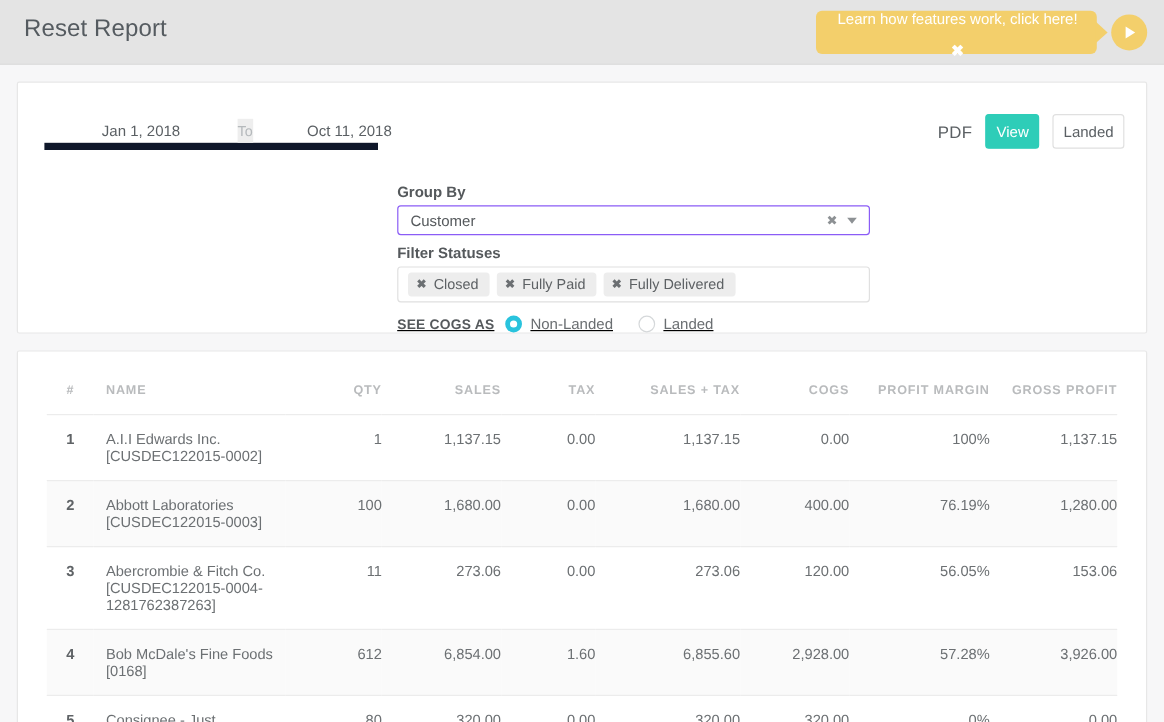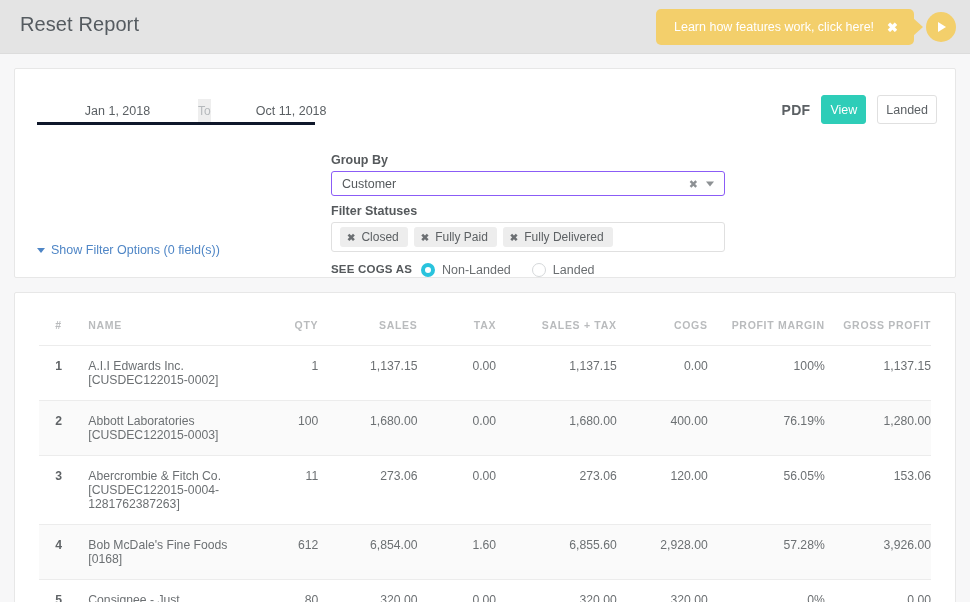--- a/index.html
+++ b/index.html
@@ -38,20 +38,21 @@
     background: #f3cf6b;
     color: #ffffff;
     height: 36px;
     display: flex;
     align-items: center;
     gap: 13px;
     padding: 0 16px 0 18px;
     border-radius: 5px;
     font-size: 12.5px;
     white-space: nowrap;
+    flex-direction: column;
   }
   .promo-bubble:after {
     content: "";
     position: absolute;
     right: -9px; top: 9px;
     width: 0; height: 0;
     border-top: 9px solid transparent;
     border-bottom: 9px solid transparent;
     border-left: 10px solid #f3cf6b;
   }
@@ -102,21 +103,21 @@
 
   
   .daterange {
     position: absolute;
     left: 22px; top: 30px;
     width: 278px;
   }
   .date-row {
     display: flex;
     align-items: stretch;
-    border-bottom: 3px solid #0f172a;
+    border-bottom: 6px solid #0f172a;
     height: 26px;
   }
   .date-in {
     flex: 1;
     border: none;
     text-align: center;
     font-size: 12.5px;
     color: #5a5f63;
     background: transparent;
     font-family: "Liberation Sans", sans-serif;
@@ -186,24 +187,25 @@
     padding: 3px 9px 3px 7px;
     display: flex;
     align-items: center;
     gap: 6px;
     white-space: nowrap;
   }
   .tag .tx { font-size: 10px; color: #6b6f72; font-weight: bold; }
 
   .cogs-row {
     display: flex;
-    align-items: flex-start;
+    align-items: flex-end;
     gap: 9px;
     margin-top: 11px;
     font-size: 12px;
+    text-decoration: underline;
   }
   .cogs-label {
     font-weight: bold;
     color: #55595c;
     letter-spacing: .2px;
     font-size: 11.5px;
     text-transform: uppercase;
   }
   .radio-opt { display: flex; align-items: center; gap: 7px; color: #6a6e71; font-size: 12.5px; }
   .radio-opt + .radio-opt { margin-left: 12px; }
@@ -223,21 +225,21 @@
   .actions {
     position: absolute;
     right: 18px; top: 26px;
     display: flex;
     align-items: center;
     gap: 11px;
   }
   .pdf-lbl {
     font-size: 14px;
     color: #5b6064;
-    font-weight: bold;
+    font-weight: normal;
     letter-spacing: .3px;
   }
   .btn {
     height: 29px;
     border-radius: 3px;
     font-size: 12.5px;
     display: flex;
     align-items: center;
     justify-content: center;
     padding: 0 8px;
@@ -360,24 +362,20 @@
       </label>
     </div>
   </div>
 
   <div class="actions">
     <span class="pdf-lbl">PDF</span>
     <div class="btn btn-view">View</div>
     <div class="btn btn-reset">Landed</div>
   </div>
 
-  <div class="showfilter">
-    <span class="caret"></span>
-    <span>Show Filter Options (0 field(s))</span>
-  </div>
 </div>
 
 <div class="panel table-panel">
   <table>
     <thead>
       <tr>
         <th class="c-idx">#</th>
         <th class="c-name">NAME</th>
         <th class="c-qty">QTY</th>
         <th class="c-sales">SALES</th>

